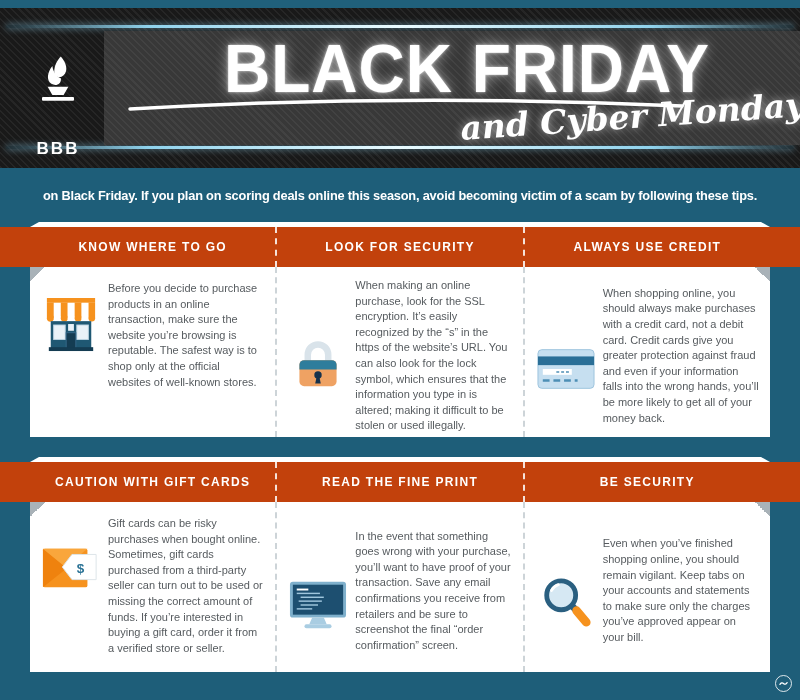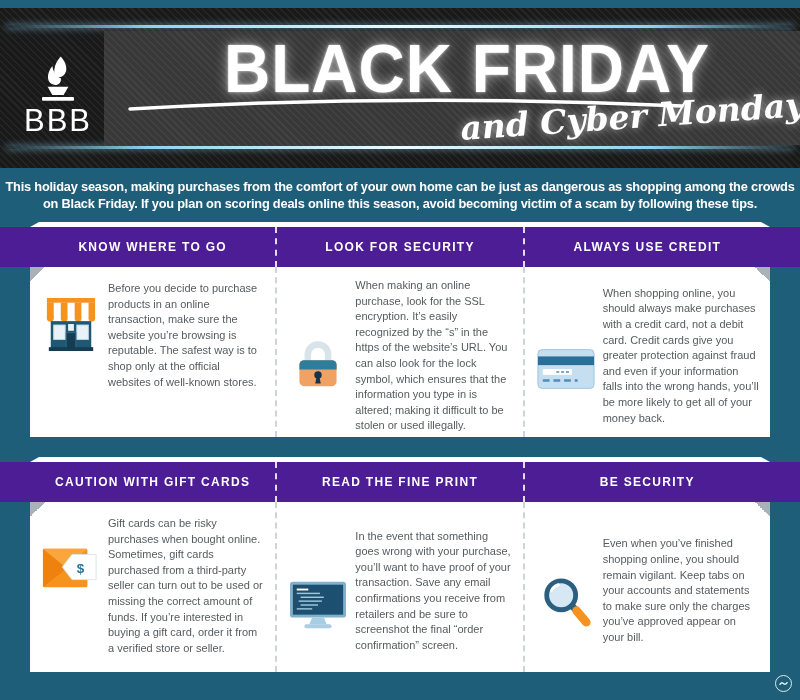--- a/index.html
+++ b/index.html
@@ -17,30 +17,30 @@
   .title-panel{position:absolute;left:104px;top:31px;width:726px;height:114px;
     background:repeating-linear-gradient(45deg, rgba(255,255,255,0.05) 0 1.6px, transparent 1.6px 5px),#383838;}
   .big-title{margin-top:4px;text-align:center;color:#fff;font-weight:bold;font-size:64px;line-height:64px;
     letter-spacing:1px;transform:scaleY(1.06);transform-origin:top center;
     text-shadow:0 0 12px rgba(255,255,255,.55),0 0 3px rgba(255,255,255,.7);}
   .swoosh{position:absolute;left:22px;top:66px;}
   .script-sub{position:absolute;right:26px;top:66px;color:#fff;font-family:"DejaVu Serif",serif;
     font-style:italic;font-weight:bold;font-size:33px;transform:rotate(-4deg);
     text-shadow:0 0 10px rgba(255,255,255,.6);}
   .bbb-logo{position:absolute;left:16px;top:56px;width:84px;text-align:center;color:#fff;}
-  .bbb-logo .bbb-word{font-weight:normal;font-size:31px;letter-spacing:2px;line-height:22px;}
+  .bbb-logo .bbb-word{font-weight:bold;font-size:17px;letter-spacing:2px;line-height:22px;margin-top:28px;}
 
   
   .intro{height:54px;display:flex;flex-direction:column;align-items:center;justify-content:center;
     color:#fff;font-weight:bold;font-size:12.8px;letter-spacing:-0.2px;line-height:17px;white-space:nowrap;}
 
   
   .sliver{width:740px;height:5px;margin:0 auto;background:#fff;
     clip-path:polygon(9px 0, calc(100% - 9px) 0, 100% 100%, 0 100%);}
-  .bar{height:40px;background:#4c1d95;}
+  .bar{height:40px;background:#c2410c;}
   .bar-inner{width:740px;height:100%;margin:0 auto;display:flex;}
   .bar-col{flex:1;display:flex;align-items:center;justify-content:center;
     color:#fff;font-weight:bold;font-size:12px;letter-spacing:1.3px;}
   .bar-col + .bar-col{border-left:2px dashed rgba(255,255,255,.85);}
   .paper{position:relative;width:740px;height:170px;margin:0 auto;background:#fff;display:flex;}
   .fold{position:absolute;top:0;width:15px;height:15px;}
   .fold.left{left:0;background:linear-gradient(135deg,#a9b2b8 50%,transparent 50%);}
   .fold.right{right:0;background:linear-gradient(225deg,#a9b2b8 50%,transparent 50%);}
   .col{flex:1;display:flex;gap:8px;padding:14px 10px 6px 12px;overflow:hidden;}
   .col + .col{border-left:2px dashed #cdd4d8;align-items:center;}
@@ -79,21 +79,20 @@
     <div class="title-panel">
       <div class="big-title">BLACK FRIDAY</div>
       <svg class="swoosh" width="560" height="16" viewBox="0 0 560 16">
         <path d="M4,12 Q280,-4 556,9" stroke="#ffffff" stroke-width="3.5" fill="none" stroke-linecap="round"></path>
       </svg>
       <div class="script-sub">and Cyber Monday</div>
     </div>
   </header>
 
   <div class="intro">
-    <div>This holiday season, making purchases from the comfort of your own home can be just as dangerous as shopping among the crowds</div>
     <div>on Black Friday. If you plan on scoring deals online this season, avoid becoming victim of a scam by following these tips.</div>
   </div>
 
   <section>
     <div class="sliver"></div>
     <div class="bar">
       <div class="bar-inner">
         <div class="bar-col">KNOW WHERE TO GO</div>
         <div class="bar-col">LOOK FOR SECURITY</div>
         <div class="bar-col">ALWAYS USE CREDIT</div>

